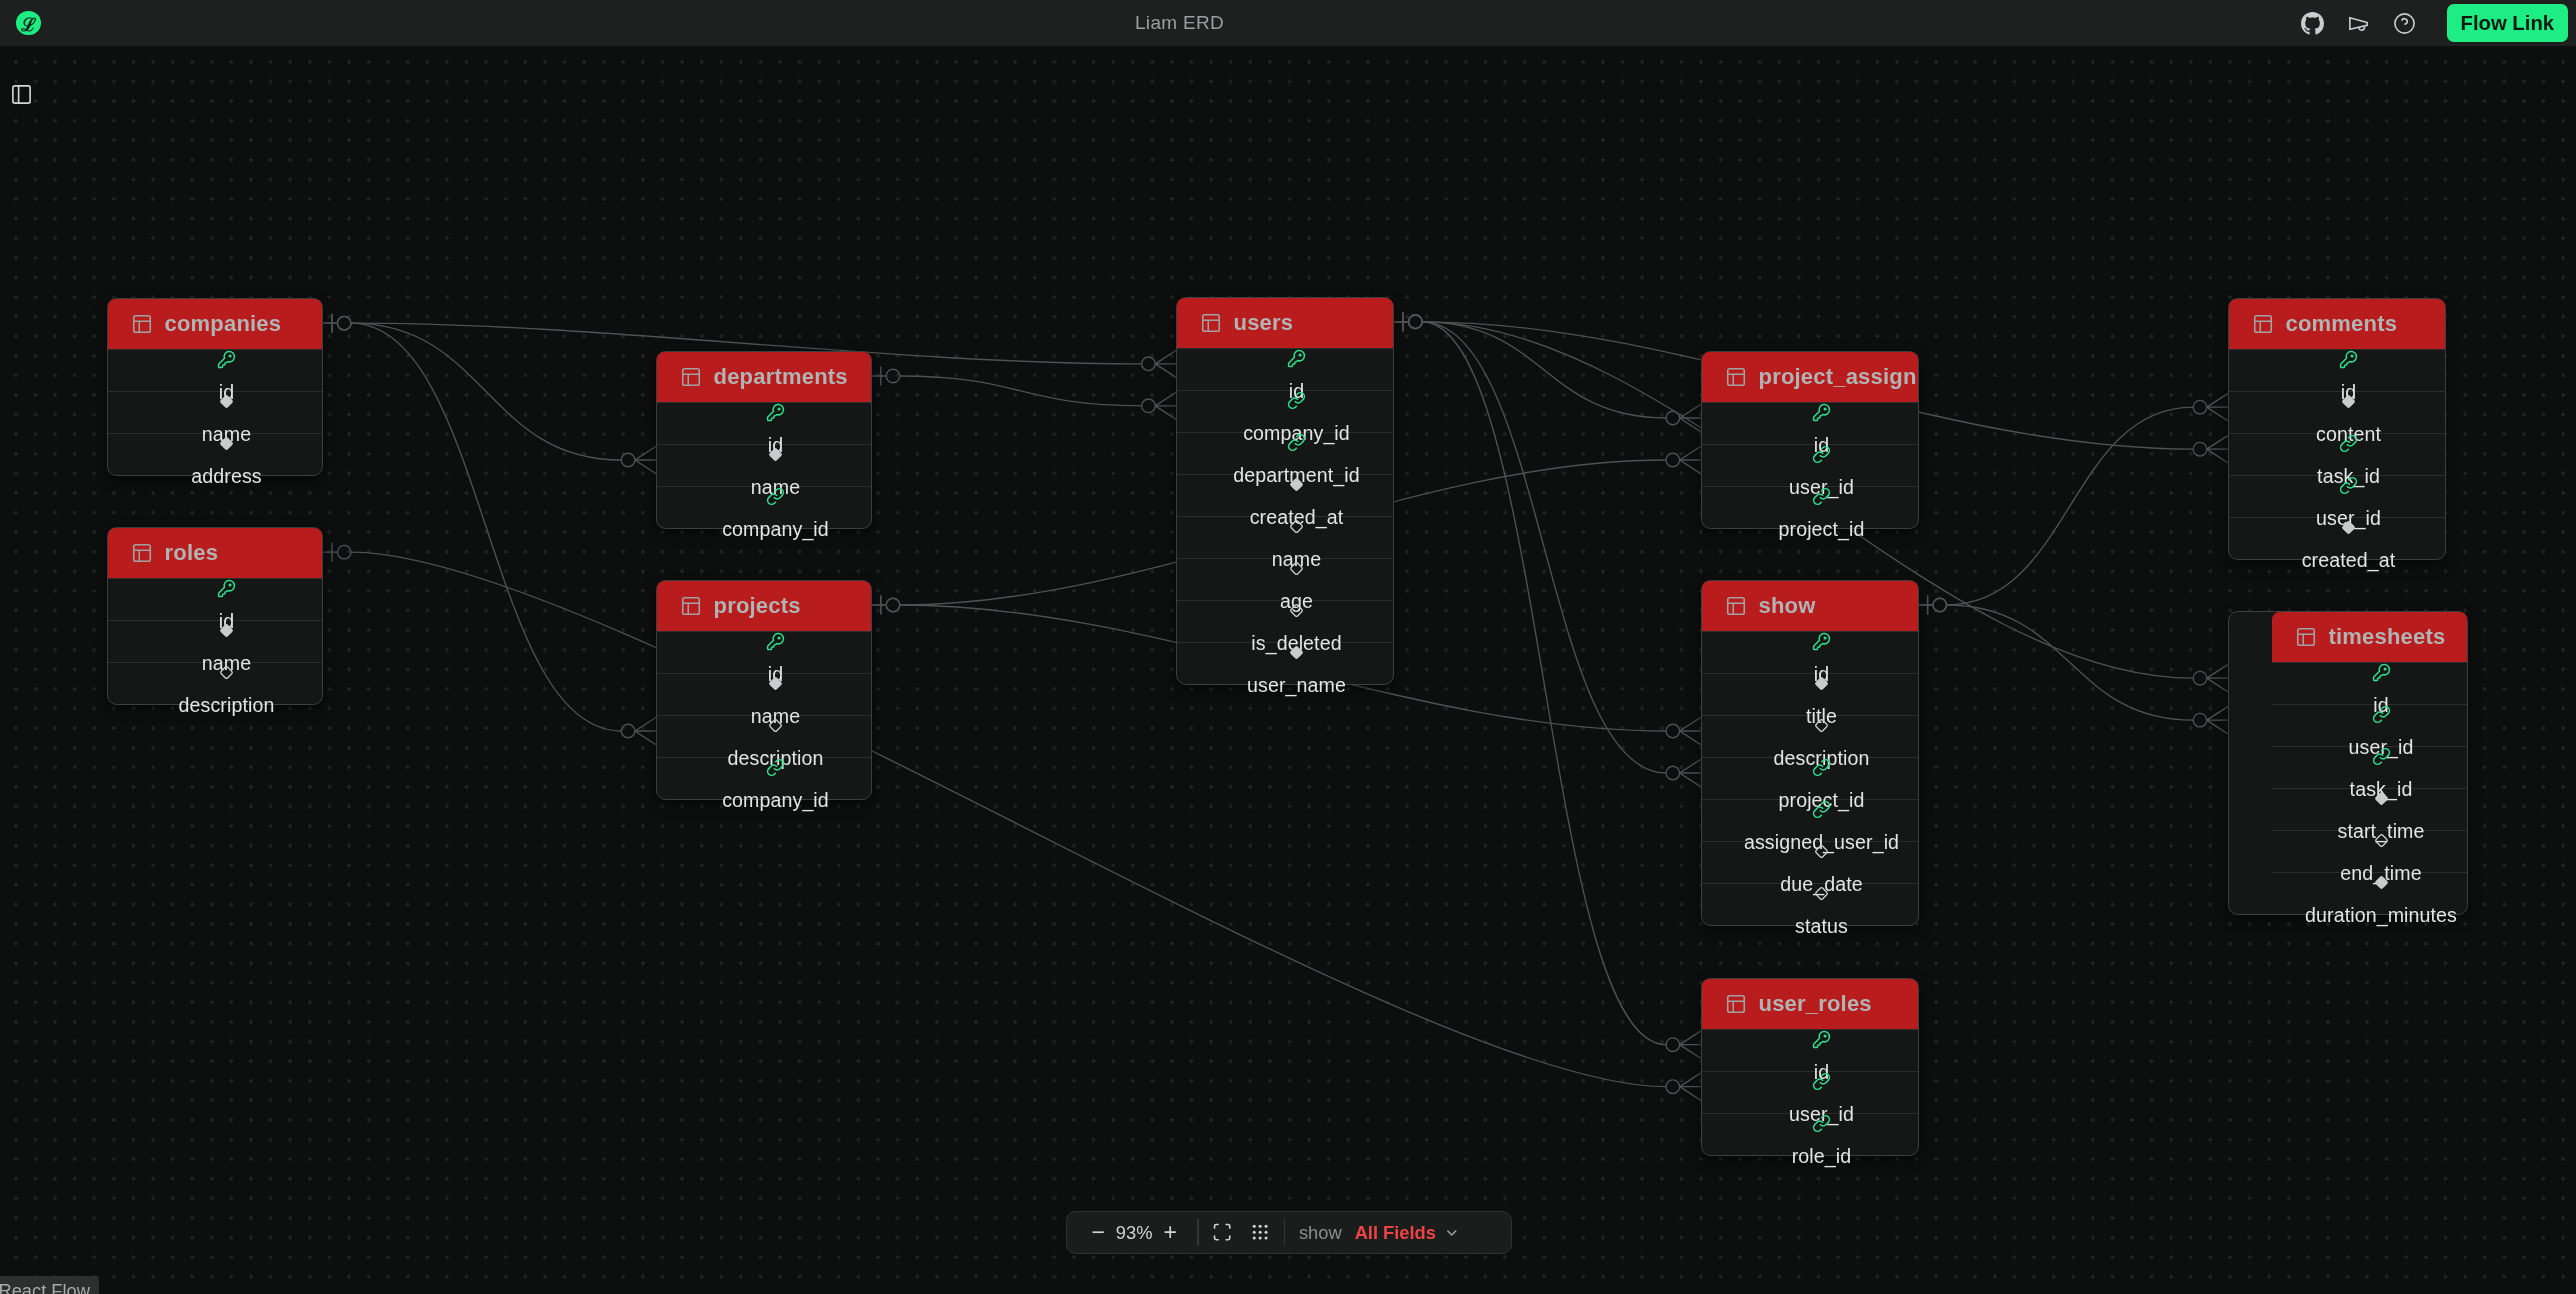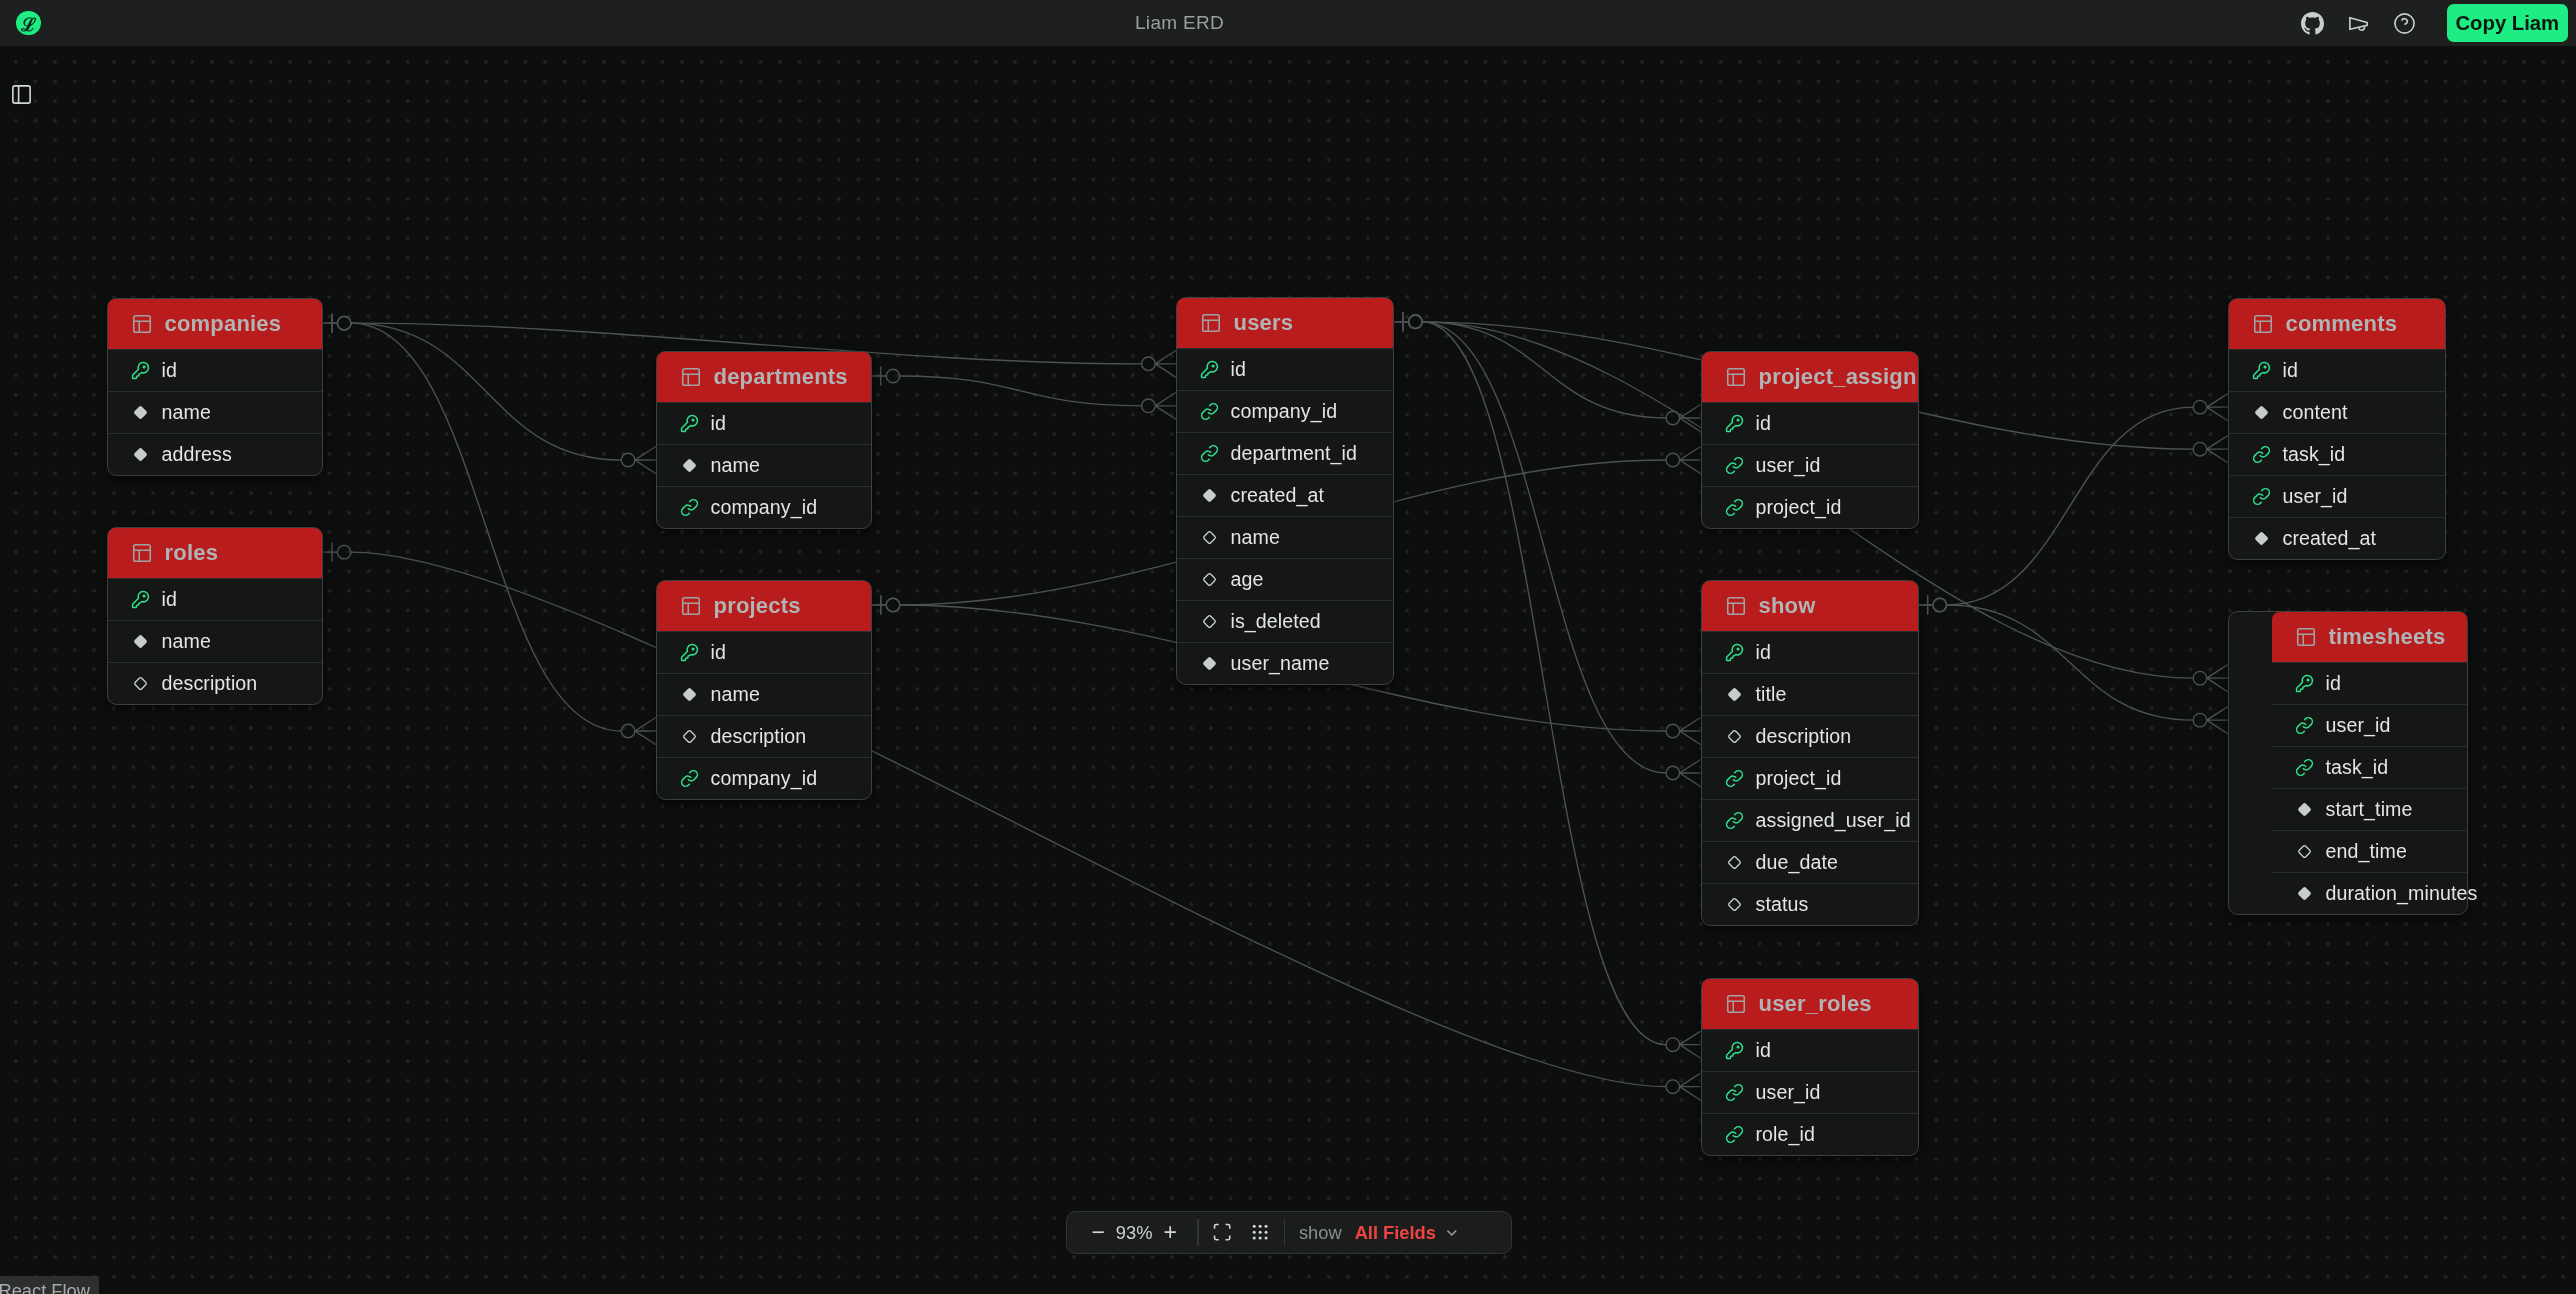--- a/index.html
+++ b/index.html
@@ -48,21 +48,21 @@
   }
   .table-header{
     height:50px;background:#b91c1c;border-radius:7.5px 7.5px 0 0;
     display:flex;align-items:center;padding-left:23px;gap:11.5px;box-sizing:border-box;
   }
   .table-name{color:#B0B4B4;font-size:22px;font-weight:600;letter-spacing:0.2px;
     white-space:nowrap;overflow:hidden;}
   .tbl-icon{width:22px;height:22px;color:#9FA3A3;flex:0 0 auto;}
   .field-row{
     height:42px;display:flex;align-items:center;padding-left:23px;gap:11.5px;
-    border-top:1.4px solid #2B2E2F;box-sizing:border-box;cursor:pointer;
+    border-top:1.4px solid #2B2E2F;box-sizing:border-box;cursor:pointer;flex-direction:column;
   }
   .field-row:first-of-type{border-top:none;}
   .field-name{color:#E4E5E5;font-size:19.6px;letter-spacing:0.1px;white-space:nowrap;}
   .f-icon{width:19px;height:19px;flex:0 0 auto;}
   .green{color:#2FE08A;}
   .gray{color:#C9CCCC;}
   
   .toolbar{
     position:absolute;left:1066px;top:1211px;width:446px;height:43px;z-index:40;
     background:#1B1D1D;border:1.4px solid #303334;border-radius:9.5px;
@@ -547,21 +547,21 @@
     </svg>
     <svg class="tb-icon" viewBox="0 0 24 24" fill="none" stroke="currentColor" stroke-width="1.7" transform="scale(-1,1)">
       <path d="m3 11 18-5v12L3 14v-3z"></path>
         <path d="M11.6 16.8a3 3 0 1 1-5.8-1.6"></path>
     </svg>
     <svg class="tb-icon" viewBox="0 0 24 24" fill="none" stroke="currentColor" stroke-width="1.7">
       <circle cx="12" cy="12" r="10"></circle>
         <path d="M9.09 9a3 3 0 0 1 5.83 1c0 2-3 3-3 3"></path>
         <path d="M12 17h.01"></path>
     </svg>
-    <button class="copy-link">Copy Liam</button>
+    <button class="copy-link">Flow Link</button>
   </div>
 </header>
 
 <div class="toolbar">
   <button class="tbtn zoom-out">−</button>
   <span class="zoom-level">93%</span>
   <button class="tbtn zoom-in">+</button>
   <span class="tb-sep"></span>
   <button class="tbtn fit-btn">
     <svg viewBox="0 0 24 24" fill="none" stroke="currentColor" stroke-width="1.9">

